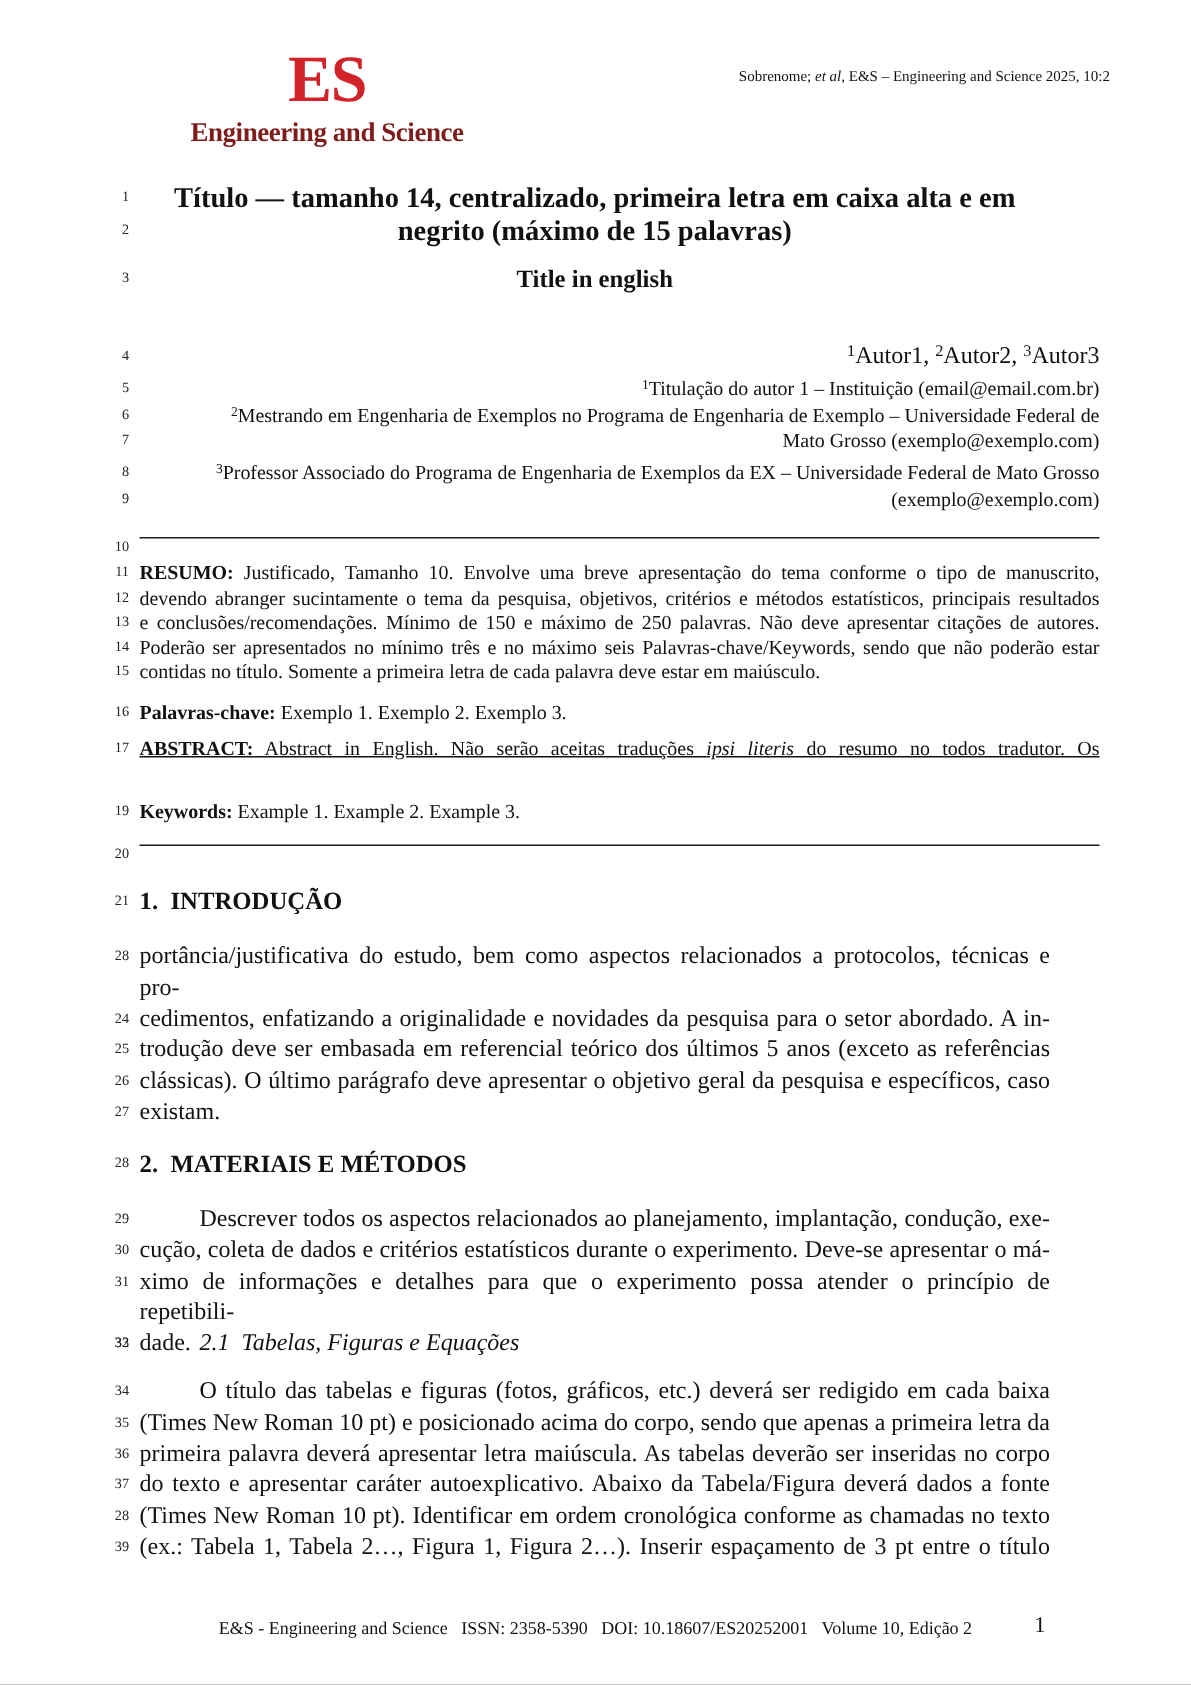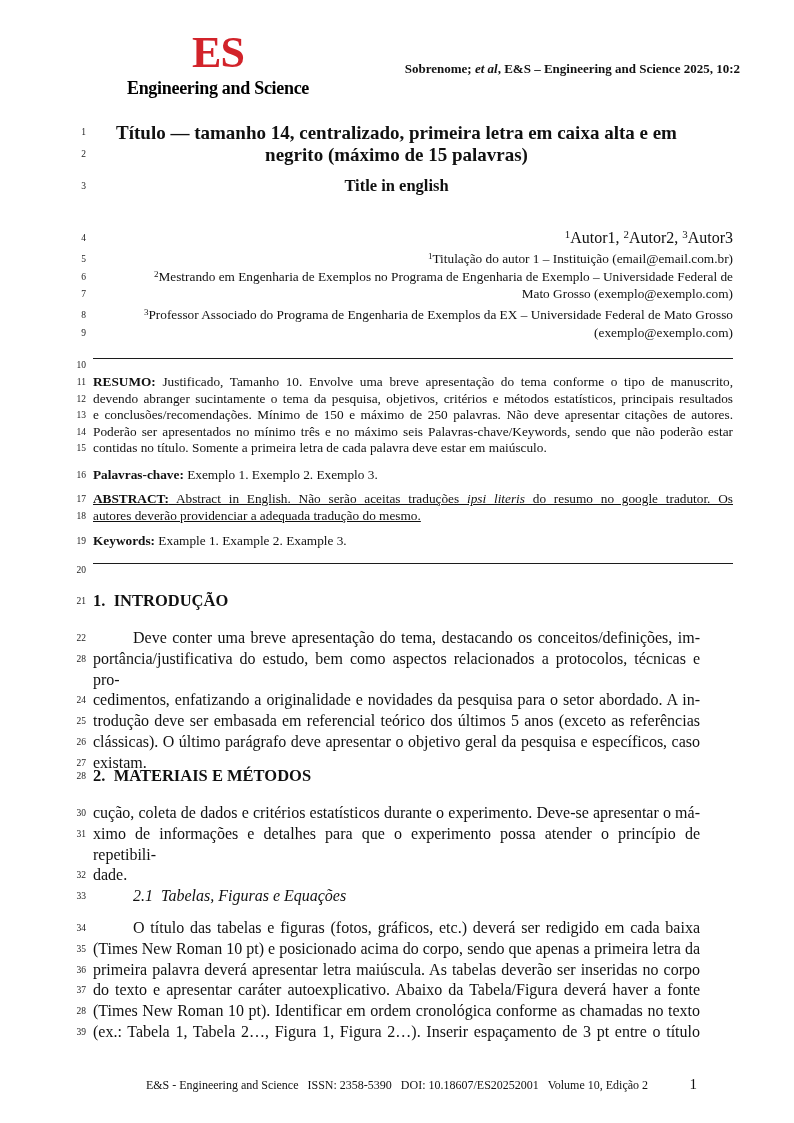--- a/index.html
+++ b/index.html
@@ -9,21 +9,21 @@
     margin:0 auto;
     background:#ffffff;
     font-family:"Liberation Serif","DejaVu Serif",serif;
     color:#111;
     overflow:hidden;
   }
   
   .logo{position:absolute;left:118px;top:30px;width:200px;text-align:center;}
   .logo-es{font-size:44px;font-weight:bold;line-height:46px;letter-spacing:-1px;}
   .logo-name{font-size:18px;font-weight:bold;line-height:20px;letter-spacing:-0.3px;margin-top:2px;}
-  .hdr-right{position:absolute;top:61px;right:54px;font-size:13px;line-height:16px;white-space:pre;font-weight:bold;}
+  .hdr-right{position:absolute;top:44px;right:54px;font-size:10px;line-height:16px;white-space:pre;}
   .s-i{font-style:italic;}
   .s-b{font-weight:bold;}
   .s-sup{font-size:68%;position:relative;top:-0.45em;}
   
   .block{position:absolute;left:93px;width:607px;}
   .block.wide{width:640px;}
   .row{position:relative;}
   .lineno{
     position:absolute;left:-27px;top:0;width:20px;text-align:right;
     font-size:9.5px;font-weight:normal;font-style:normal;line-height:inherit;
@@ -49,21 +49,21 @@
           font-size:12px;line-height:14px;white-space:pre;}
   .pagenum{position:absolute;top:1075px;right:97px;font-size:15px;line-height:18px;}
 </style>
 </head>
 <body>
 
 <div class="page" id="page">
 
   <div class="logo">
     <div class="logo-es" style="color: rgb(210, 35, 42);">ES</div>
-    <div class="logo-name" style="color: #000000;">Engineering and Science</div>
+    <div class="logo-name" style="color: #7f1d1d;">Engineering and Science</div>
   </div>
 
   <div class="hdr-right"><span>Sobrenome; </span><span class="s-i">et al</span><span>, E&amp;S – Engineering and Science 2025, 10:2</span></div>
 
   <div class="footer">E&amp;S - Engineering and Science   ISSN: 2358-5390   DOI: 10.18607/ES20252001   Volume 10, Edição 2</div>
   <div class="pagenum">1</div>
 
 <div class="block k-title" style="top: 122px;">
       <div class="row">
         <span class="lineno">1</span>
@@ -138,45 +138,37 @@
     </div>
     <div class="block k-small wide" style="top: 467px;">
       <div class="row">
         <span class="lineno">16</span>
         <div class="ltext a-left"><span class="s-b">Palavras-chave:</span><span> Exemplo 1. Exemplo 2. Exemplo 3.</span></div>
       </div>
     </div>
     <div class="block k-small wide" style="top: 491px; text-decoration: underline;">
       <div class="row">
         <span class="lineno">17</span>
-        <div class="ltext a-justify"><span class="s-b">ABSTRACT:</span><span> Abstract in English.  Não serão aceitas traduções </span><span class="s-i">ipsi literis</span><span> do resumo no google tradutor.  Os</span></div>
-      </div>
-      <div class="row">
-        <span class="lineno">18</span>
-        <div class="ltext a-left"><span>autores deverão providenciar a adequada tradução do mesmo.</span></div>
+        <div class="ltext a-justify"><span class="s-b">ABSTRACT:</span><span> Abstract in English.  Não serão aceitas traduções </span><span class="s-i">ipsi literis</span><span> do resumo no todos tradutor.  Os</span></div>
       </div>
     </div>
     <div class="block k-small wide" style="top: 533px;">
       <div class="row">
         <span class="lineno">19</span>
         <div class="ltext a-left"><span class="s-b">Keywords:</span><span> Example 1. Example 2. Example 3.</span></div>
       </div>
     </div>
     <div class="block k-rule wide" style="top: 556px;">
       <div class="row">
         <span class="lineno">20</span>
         <div class="ltext hrule" style="border-top-color: rgb(28, 28, 28);"></div>
       </div>
     </div>
     <div class="block k-sec" style="top: 591px;"><div class="row"><span class="lineno">21</span><div class="ltext a-left"><span>1.  INTRODUÇÃO</span></div></div></div>
     <div class="block k-body" style="top: 628px;">
-      <div class="row ind">
-        <span class="lineno">22</span>
-        <div class="ltext a-justify"><span>Deve conter uma breve apresentação do tema, destacando os conceitos/definições, im-</span></div>
-      </div>
       <div class="row">
         <span class="lineno">28</span>
         <div class="ltext a-justify"><span>portância/justificativa do estudo, bem como aspectos relacionados a protocolos, técnicas e pro-</span></div>
       </div>
       <div class="row">
         <span class="lineno">24</span>
         <div class="ltext a-justify"><span>cedimentos, enfatizando a originalidade e novidades da pesquisa para o setor abordado.  A in-</span></div>
       </div>
       <div class="row">
         <span class="lineno">25</span>
@@ -186,20 +178,24 @@
         <span class="lineno">26</span>
         <div class="ltext a-justify"><span>clássicas).  O último parágrafo deve apresentar o objetivo geral da pesquisa e específicos, caso</span></div>
       </div>
       <div class="row">
         <span class="lineno">27</span>
         <div class="ltext a-left"><span>existam.</span></div>
       </div>
     </div>
     <div class="block k-sec" style="top: 766px;"><div class="row"><span class="lineno">28</span><div class="ltext a-left"><span>2.  MATERIAIS E MÉTODOS</span></div></div></div>
     <div class="block k-body" style="top: 803px;">
+      <div class="row ind">
+        <span class="lineno">29</span>
+        <div class="ltext a-justify"><span>Descrever todos os aspectos relacionados ao planejamento, implantação, condução, exe-</span></div>
+      </div>
       <div class="row">
         <span class="lineno">30</span>
         <div class="ltext a-justify"><span>cução, coleta de dados e critérios estatísticos durante o experimento.  Deve-se apresentar o má-</span></div>
       </div>
       <div class="row">
         <span class="lineno">31</span>
         <div class="ltext a-justify"><span>ximo de informações e detalhes para que o experimento possa atender o princípio de repetibili-</span></div>
       </div>
       <div class="row">
         <span class="lineno">32</span>
@@ -215,21 +211,21 @@
       <div class="row">
         <span class="lineno">35</span>
         <div class="ltext a-justify"><span>(Times New Roman 10 pt) e posicionado acima do corpo, sendo que apenas a primeira letra da</span></div>
       </div>
       <div class="row">
         <span class="lineno">36</span>
         <div class="ltext a-justify"><span>primeira palavra deverá apresentar letra maiúscula.  As tabelas deverão ser inseridas no corpo</span></div>
       </div>
       <div class="row">
         <span class="lineno">37</span>
-        <div class="ltext a-justify"><span>do texto e apresentar caráter autoexplicativo.  Abaixo da Tabela/Figura deverá haver a fonte</span></div>
+        <div class="ltext a-justify"><span>do texto e apresentar caráter autoexplicativo.  Abaixo da Tabela/Figura deverá dados a fonte</span></div>
       </div>
       <div class="row">
         <span class="lineno">28</span>
         <div class="ltext a-justify"><span>(Times New Roman 10 pt).  Identificar em ordem cronológica conforme as chamadas no texto</span></div>
       </div>
       <div class="row">
         <span class="lineno">39</span>
         <div class="ltext a-justify"><span>(ex.:  Tabela 1, Tabela 2…, Figura 1, Figura 2…).  Inserir espaçamento de 3 pt entre o título</span></div>
       </div>
     </div>

